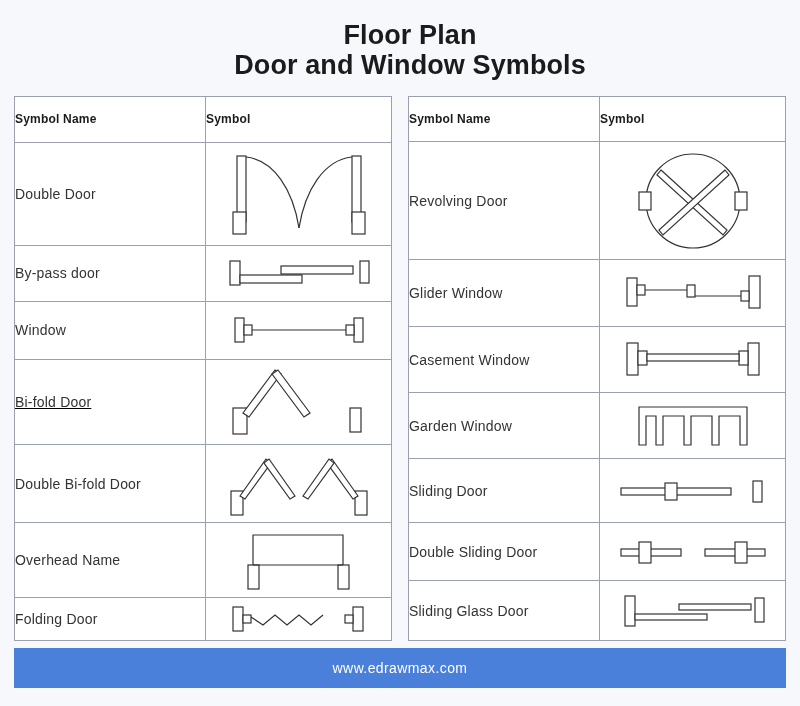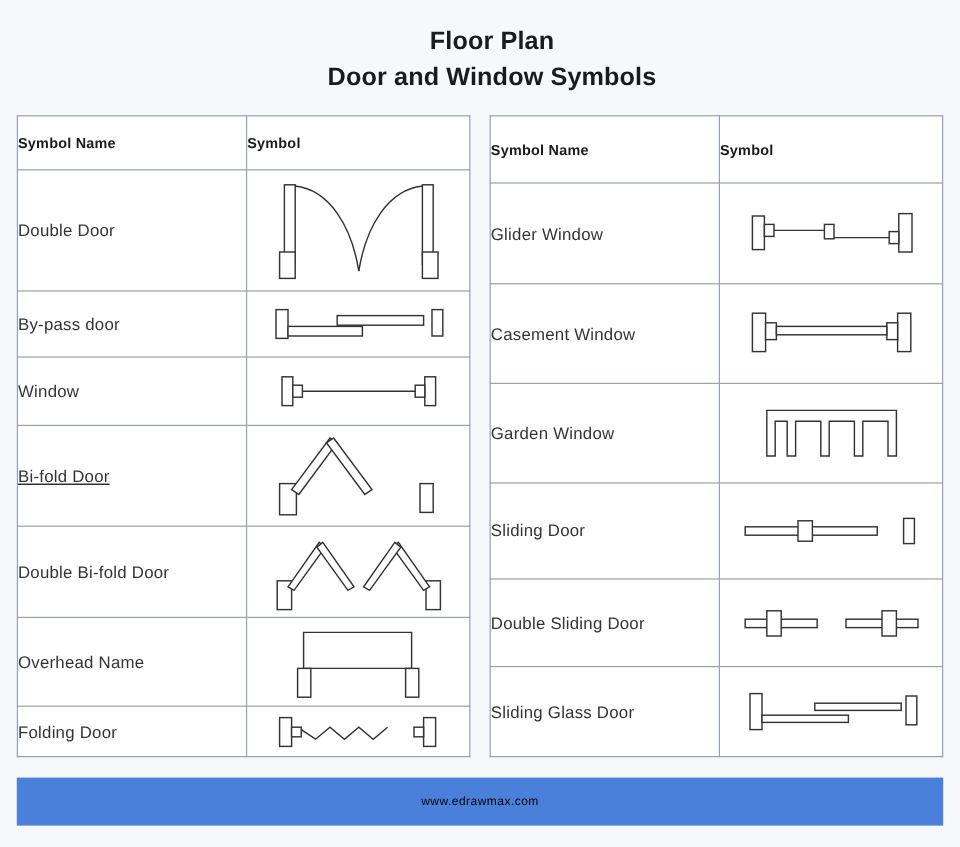--- a/index.html
+++ b/index.html
@@ -13,21 +13,21 @@
     background: #f7f8fc;
     font-family: "Liberation Sans", sans-serif;
     position: relative;
     overflow: hidden;
   }
   .title-block {
     text-align: center;
     padding-top: 20px;
   }
   .title-line {
-    font-size: 21px;
+    font-size: 27px;
     font-weight: bold;
     color: #1b1b1b;
     letter-spacing: 0.1px;
     line-height: 30px;
     padding-left: 20px;
   }
   .tables {
     display: flex;
     justify-content: space-between;
     padding: 16px 14px 0 14px;
@@ -73,22 +73,22 @@
     left: 14px;
     right: 14px;
     bottom: 18px;
     height: 40px;
     background: #4a80da;
     display: flex;
     align-items: center;
     justify-content: center;
   }
   .footer-text {
-    color: #000000;
-    font-size: 10px;
+    color: #ffffff;
+    font-size: 14px;
     letter-spacing: 0.4px;
   }
   .ln { fill: none; stroke: #333; stroke-width: 1.2; }
   .sh { fill: #fff; stroke: #333; stroke-width: 1.2; }
 </style>
 </head>
 <body>
 
 <div class="title-block">
   <div class="title-line">Floor Plan</div>
@@ -204,20 +204,32 @@
     <colgroup>
         <col class="c1">
         <col class="c2">
       </colgroup>
     <tbody>
         <tr>
       <th class="hdr">Symbol Name</th>
       <th class="hdr">Symbol</th>
     </tr>
 
+    <tr style="height:118px;">
+      <td class="name">Revolving Door</td>
+      <td class="sym">
+        <svg width="160" height="112" viewBox="0 0 160 112">
+          <circle class="sh" cx="80" cy="56" r="47"></circle>
+          <rect class="sh" x="26" y="47" width="12" height="18"></rect>
+          <rect class="sh" x="122" y="47" width="12" height="18"></rect>
+          <polygon class="sh" points="48,25 114,85 110,90 44,30"></polygon>
+          <polygon class="sh" points="112,25 46,85 50,90 116,30"></polygon>
+        </svg>
+      </td>
+    </tr>
 
     <tr style="height:67px;">
       <td class="name">Glider Window</td>
       <td class="sym">
         <svg width="160" height="46" viewBox="0 0 160 46">
           <rect class="sh" x="14" y="8" width="10" height="28"></rect>
           <rect class="sh" x="24" y="15" width="8" height="10"></rect>
           <rect class="sh" x="136" y="6" width="11" height="32"></rect>
           <rect class="sh" x="128" y="21" width="8" height="10"></rect>
           <rect class="sh" x="74" y="15" width="8" height="12"></rect>

